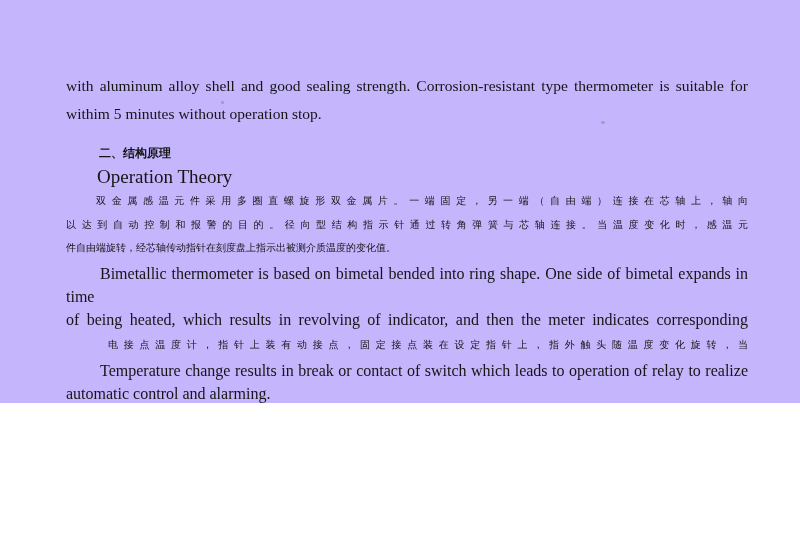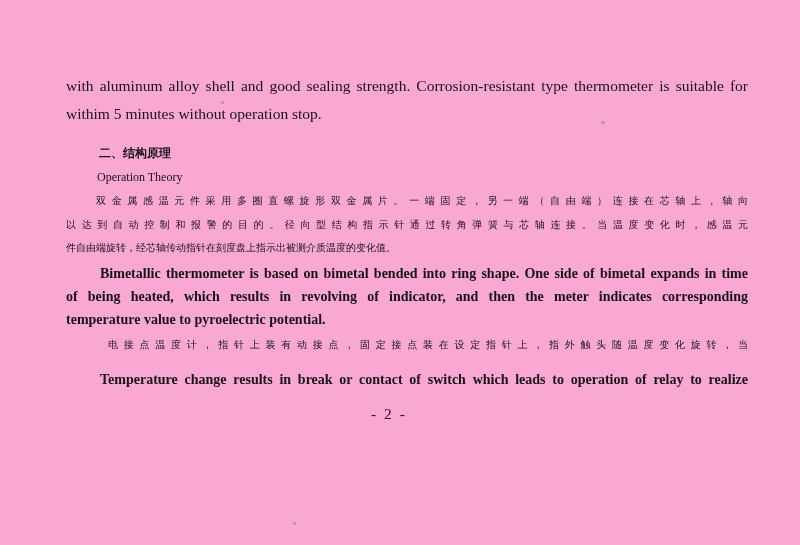--- a/index.html
+++ b/index.html
@@ -3,63 +3,63 @@
 <meta charset="utf-8">
 <style>
   html, body {
     margin: 0;
     padding: 0;
     background: #ffffff;
   }
   .page {
     position: relative;
     width: 800px;
-    height: 545px;
-    background: #f9a8d4;
+    height: 403px;
+    background: #c4b5fd;
     overflow: hidden;
     font-family: "Liberation Serif", "DejaVu Serif", serif;
     color: #151515;
   }
   .content {
     position: absolute;
     left: 66px;
     right: 52px;
     top: 72px;
   }
   .para { margin: 0; }
   .p-top { font-size: 15.5px; line-height: 28px; }
-  .flow  { font-size: 14px; line-height: 23px; font-weight: bold; }
+  .flow  { font-size: 16px; line-height: 23px; }
   .flow-zh { font-size: 10px; line-height: 23.5px; }
   .line {
     text-align: justify;
     text-align-last: justify;
   }
   .line-last {
     text-align: justify;
     text-align-last: left;
   }
   .heading {
     margin: 13px 0 0 0;
     padding-left: 33px;
     font-size: 12px;
     line-height: 24px;
     font-weight: bold;
     font-family: "Liberation Sans", "DejaVu Sans", sans-serif;
   }
   .subheading {
     margin: 0;
     padding-left: 31px;
-    font-size: 12px;
+    font-size: 19px;
     line-height: 24px;
   }
   .ind-sm .line:first-child { text-indent: 30px; }
   .ind-md .line:first-child { text-indent: 34px; }
   .ind-lg .line:first-child { text-indent: 42px; }
   .m-t2 { margin-top: 2px; }
-  .m-t3 { margin-top: 12px; }
+  .m-t3 { margin-top: 3px; }
   .page-number {
     margin-top: 11px;
     font-size: 15.5px;
     line-height: 23px;
     text-align: center;
     transform: translateX(-18px);
     letter-spacing: 2px;
   }
   .speck {
     position: absolute;
@@ -87,29 +87,29 @@
 
     <div class="para flow-zh ind-sm">
         <div class="line">双金属感温元件采用多圈直螺旋形双金属片。一端固定，另一端（自由端）连接在芯轴上，轴向</div>
         <div class="line">以达到自动控制和报警的目的。径向型结构指示针通过转角弹簧与芯轴连接。当温度变化时，感温元</div>
         <div class="line-last">件自由端旋转，经芯轴传动指针在刻度盘上指示出被测介质温度的变化值。</div>
       </div>
 
     <div class="para flow ind-md m-t2">
         <div class="line">Bimetallic thermometer is based on bimetal bended into ring shape. One side of bimetal expands in time</div>
         <div class="line">of being heated, which results in revolving of indicator, and then the meter indicates corresponding</div>
-        <div class="line-last">temperature value to pyroelectric potential.</div>
       </div>
 
     <div class="para flow-zh ind-lg m-t2">
         <div class="line">电接点温度计，指针上装有动接点，固定接点装在设定指针上，指外触头随温度变化旋转，当</div>
       </div>
 
     <div class="para flow ind-md m-t3">
         <div class="line">Temperature change results in break or contact of switch which leads to operation of relay to realize</div>
+        <div class="line-last">automatic control and alarming.</div>
       </div>
 
     <div class="page-number">- 2 -</div>
   </div>
 
   <div class="speck speck-1"></div>
   <div class="speck speck-2"></div>
   <div class="speck speck-3"></div>
 </div>
 

